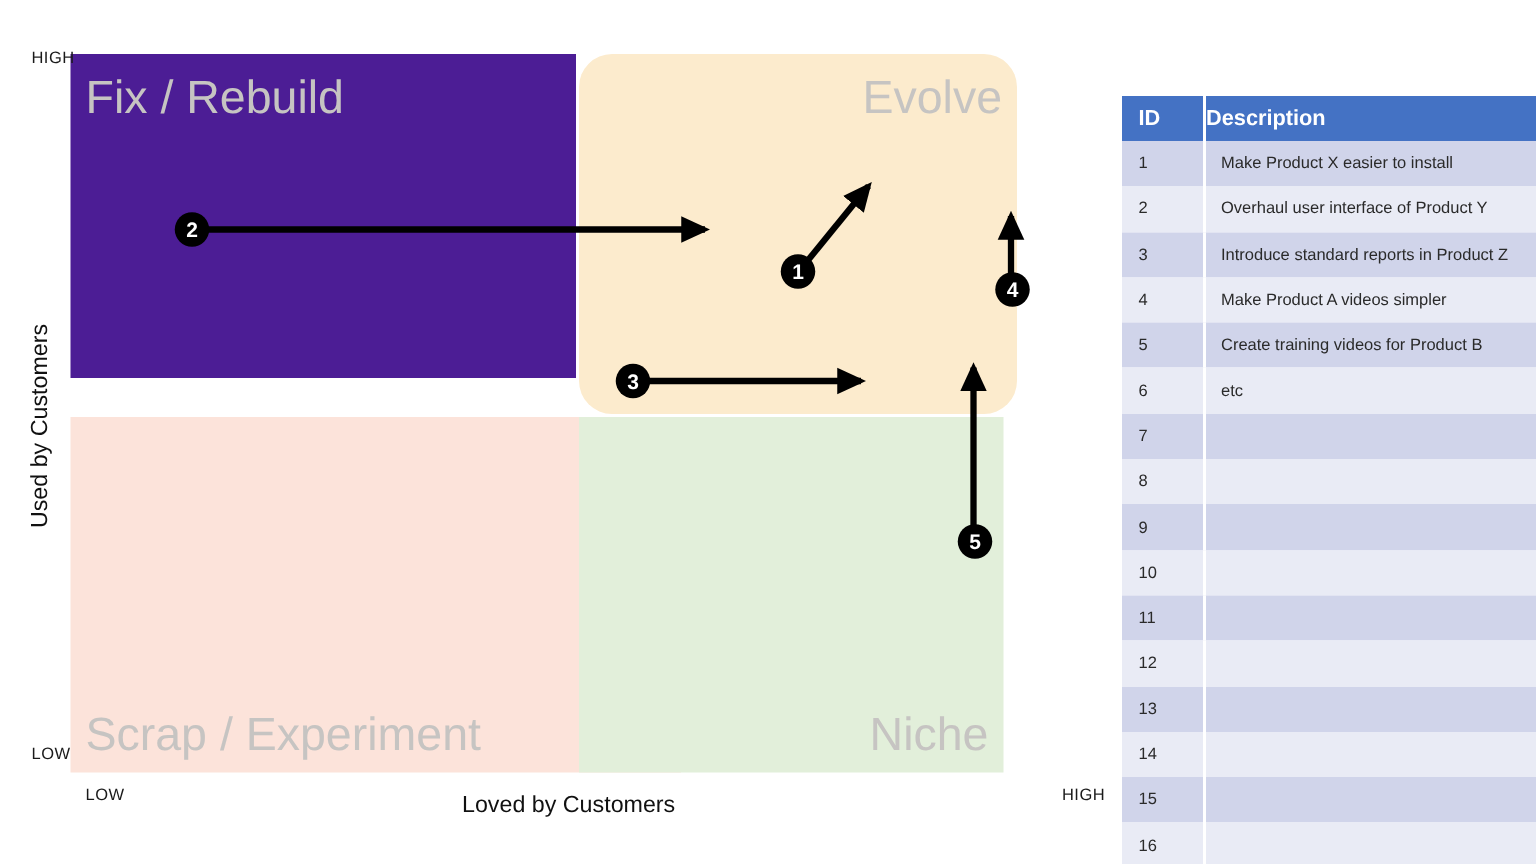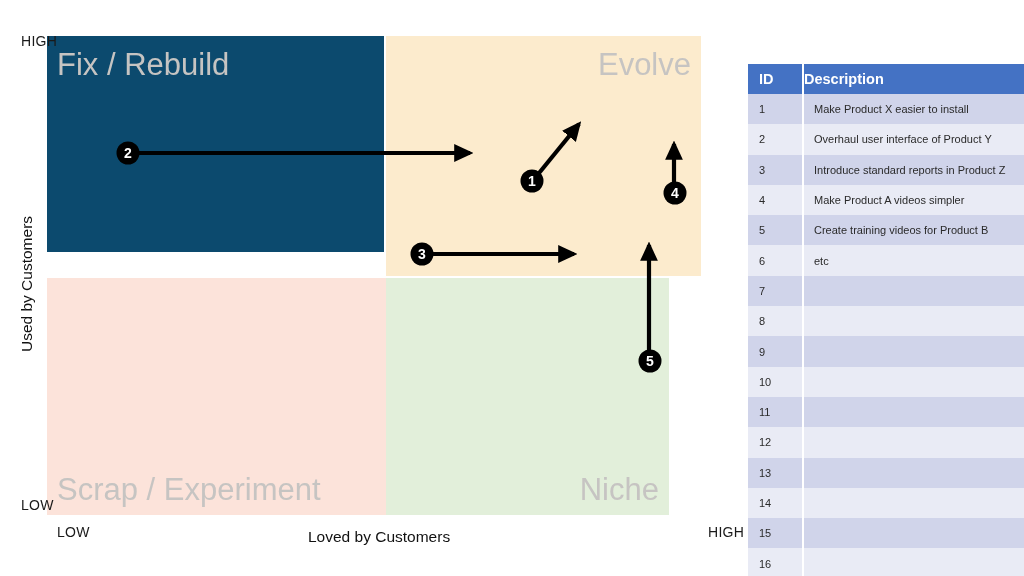--- a/index.html
+++ b/index.html
@@ -31,26 +31,27 @@
     height: 479px;
   }
 
   .quadrant {
     position: absolute;
     box-sizing: border-box;
   }
   .q-topleft {
     left: 0; top: 0;
     width: 337px; height: 216px;
-    background: #0c4a6e;
+    background: #4c1d95;
   }
   .q-topright {
     left: 339px; top: 0;
-    width: 315px; height: 240px;
+    width: 292px; height: 240px;
     background: #FCEBCD;
+    border-radius: 22px;
   }
   .q-bottomleft {
     left: 0; top: 242px;
     width: 407px; height: 237px;
     background: #FCE3DA;
   }
   .q-bottomright {
     left: 339px; top: 242px;
     width: 283px; height: 237px;
     background: #E2EFDA;
@@ -66,21 +67,21 @@
     line-height: 1;
   }
   .q-label.tl { left: 10px;  top: 13px;  }
   .q-label.tr { right: 10px; top: 13px;  }
   .q-label.bl { left: 10px;  bottom: 10px; }
   .q-label.br { right: 10px; bottom: 10px; }
 
   
   .axis-extreme {
     position: absolute;
-    font-size: 14px;
+    font-size: 11px;
     color: #1a1a1a;
     letter-spacing: 0.3px;
     white-space: nowrap;
     padding-left: 10px;
   }
   #y-high { left: 11px; top: 33px; }
   #y-low  { left: 11px; top: 497px; }
   #x-low  { left: 47px; top: 524px; }
   #x-high { left: 698px; top: 524px; }
 

